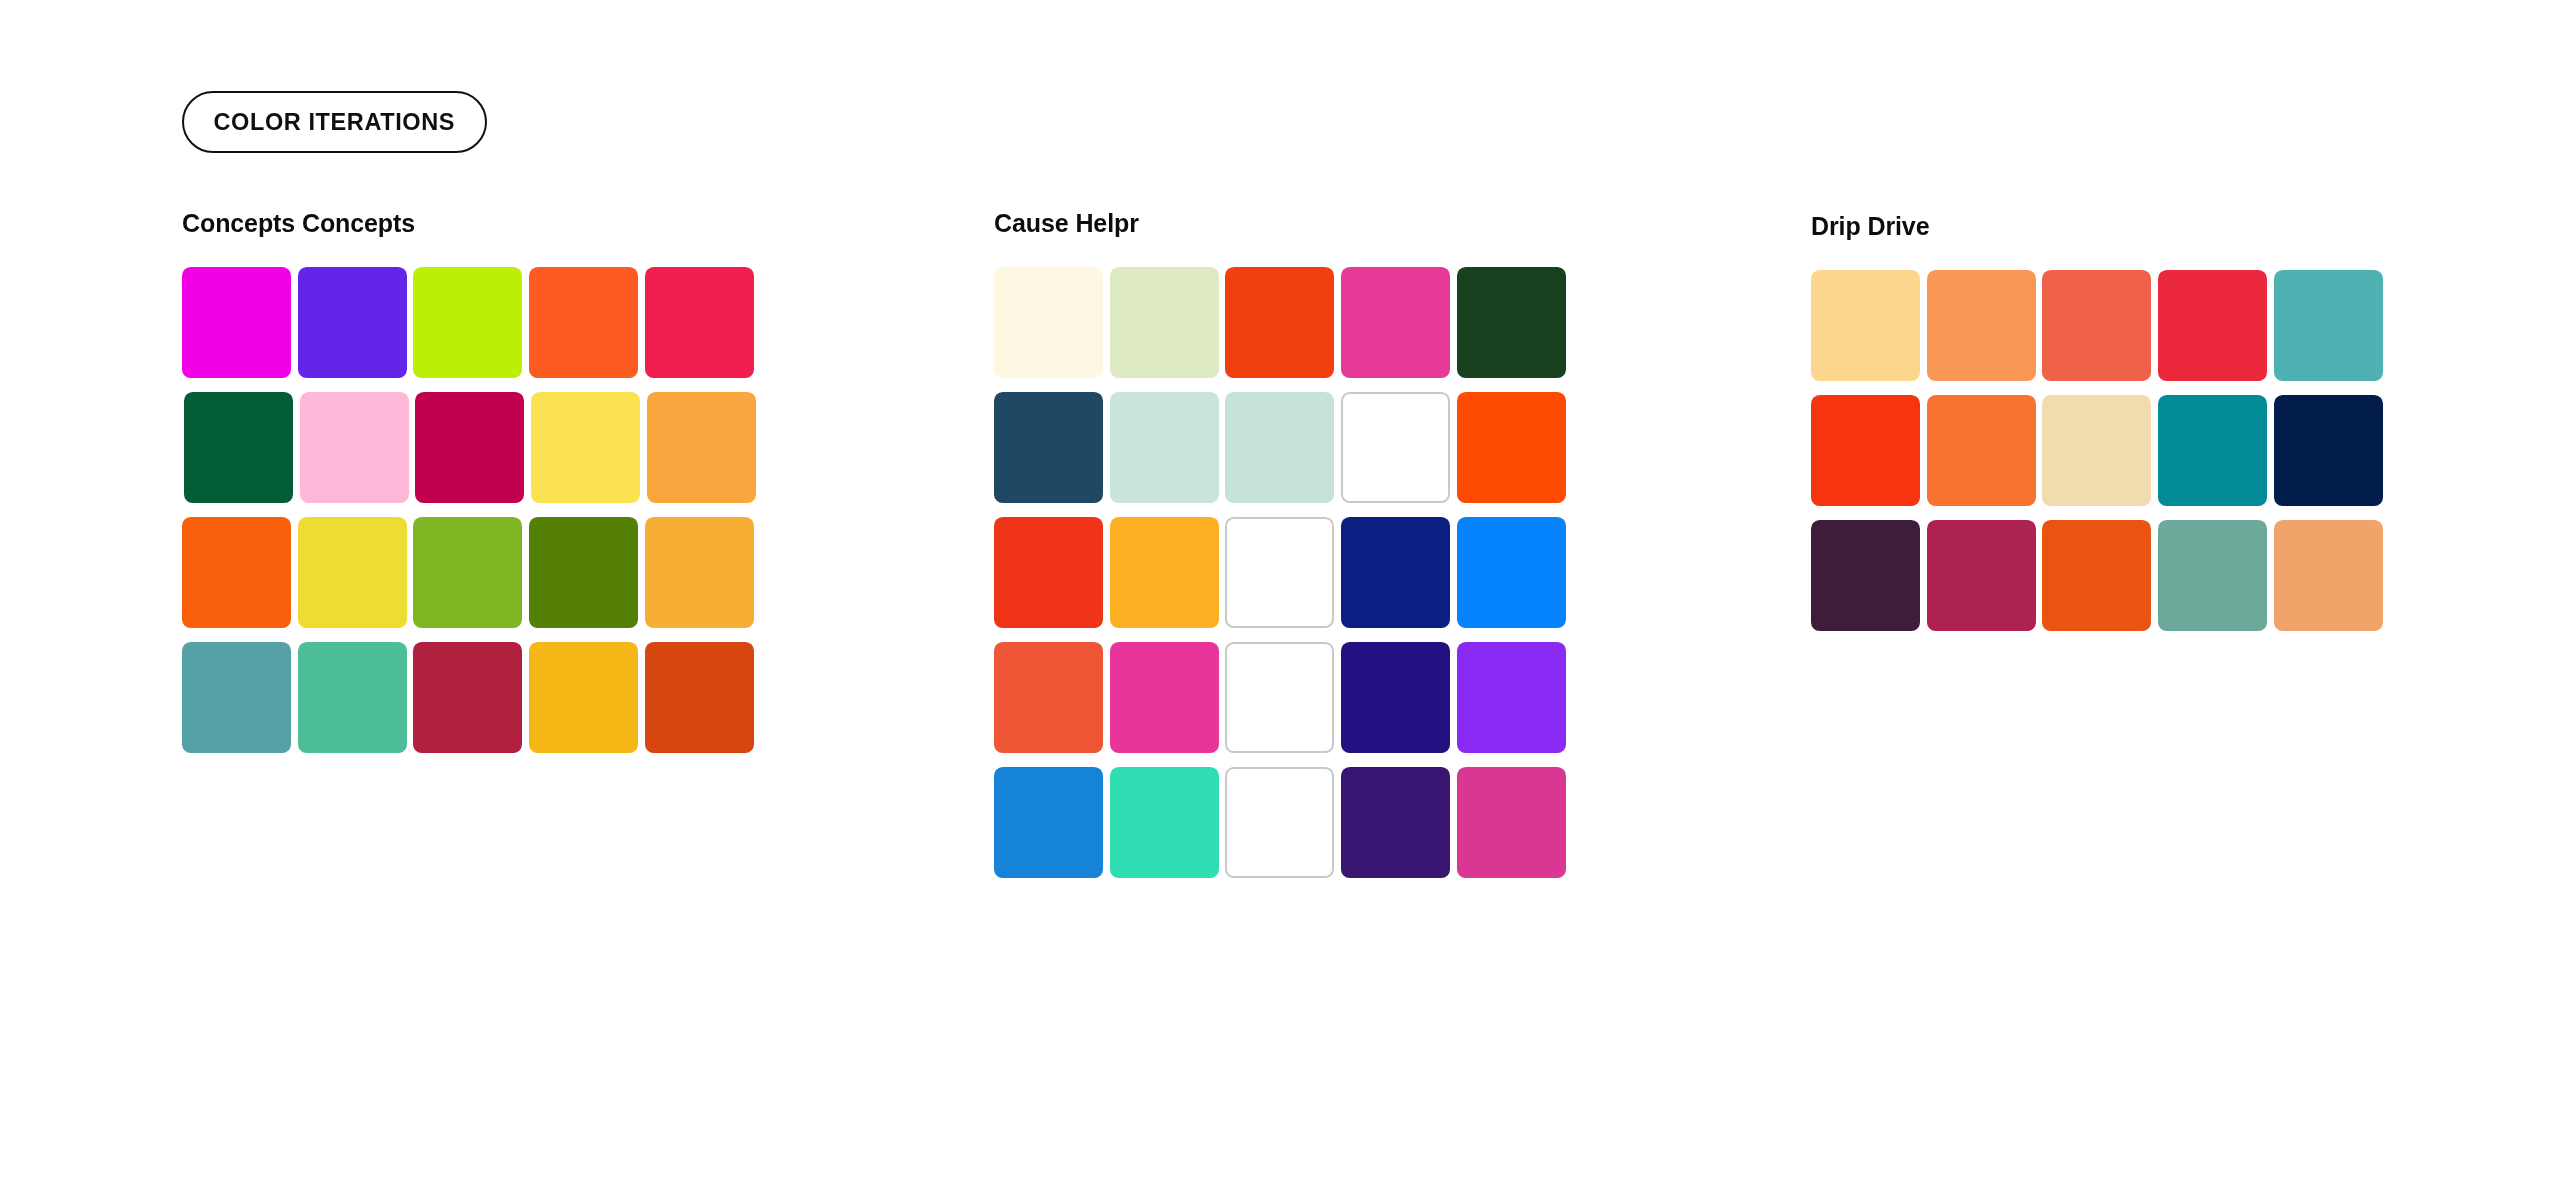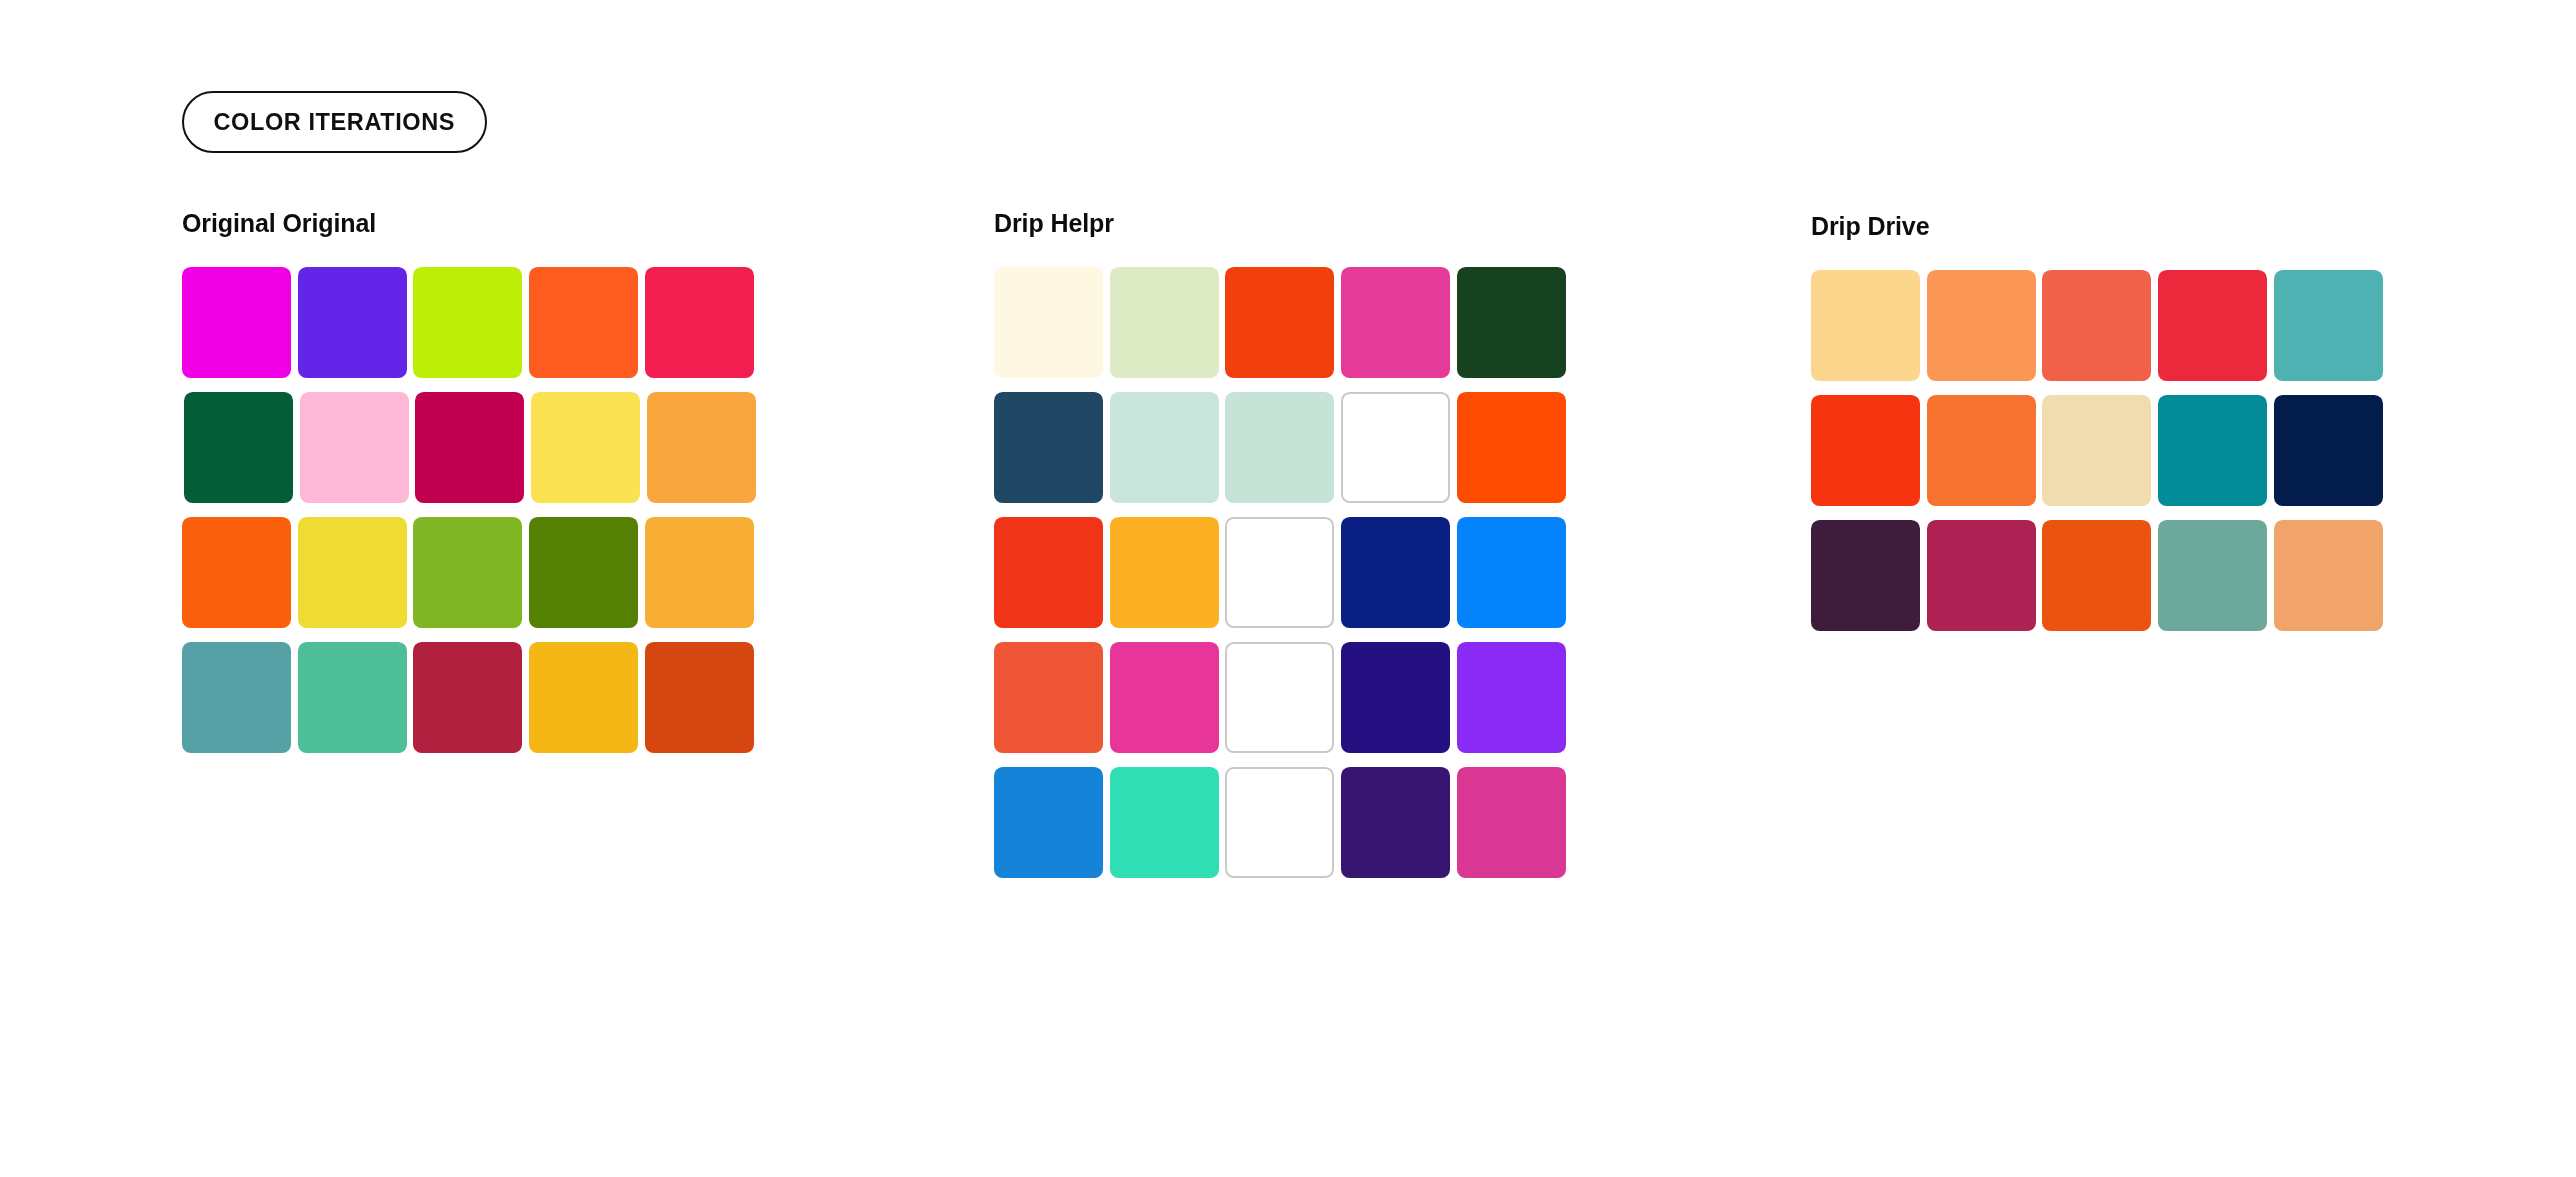--- a/index.html
+++ b/index.html
@@ -87,21 +87,21 @@
 </head>
 <body>
 
 <div class="canvas">
 
   <div class="badge">
     <span class="badge-label">COLOR ITERATIONS</span>
   </div>
 
   <div class="column col-original">
-    <div class="col-title">Original Original</div>
+    <div class="col-title">Concepts Concepts</div>
     <div class="swatch-grid">
         <div class="swatch-row">
           <div class="swatch" style="background: rgb(241, 0, 229);"></div>
           <div class="swatch" style="background: rgb(99, 38, 232);"></div>
           <div class="swatch" style="background: rgb(188, 238, 6);"></div>
           <div class="swatch" style="background: rgb(253, 91, 32);"></div>
           <div class="swatch" style="background: rgb(241, 30, 79);"></div>
         </div>
         <div class="swatch-row row-offset">
           <div class="swatch" style="background: rgb(3, 94, 55);"></div>
@@ -121,21 +121,21 @@
           <div class="swatch" style="background: rgb(86, 161, 166);"></div>
           <div class="swatch" style="background: rgb(78, 190, 153);"></div>
           <div class="swatch" style="background: rgb(178, 32, 63);"></div>
           <div class="swatch" style="background: rgb(244, 183, 21);"></div>
           <div class="swatch" style="background: rgb(213, 70, 16);"></div>
         </div>
       </div>
   </div>
 
   <div class="column col-cause">
-    <div class="col-title">Drip Helpr</div>
+    <div class="col-title">Cause Helpr</div>
     <div class="swatch-grid">
         <div class="swatch-row">
           <div class="swatch" style="background: rgb(254, 248, 227);"></div>
           <div class="swatch" style="background: rgb(221, 234, 195);"></div>
           <div class="swatch" style="background: rgb(241, 64, 14);"></div>
           <div class="swatch" style="background: rgb(230, 58, 153);"></div>
           <div class="swatch" style="background: rgb(22, 66, 32);"></div>
         </div>
         <div class="swatch-row">
           <div class="swatch" style="background: rgb(32, 71, 99);"></div>

